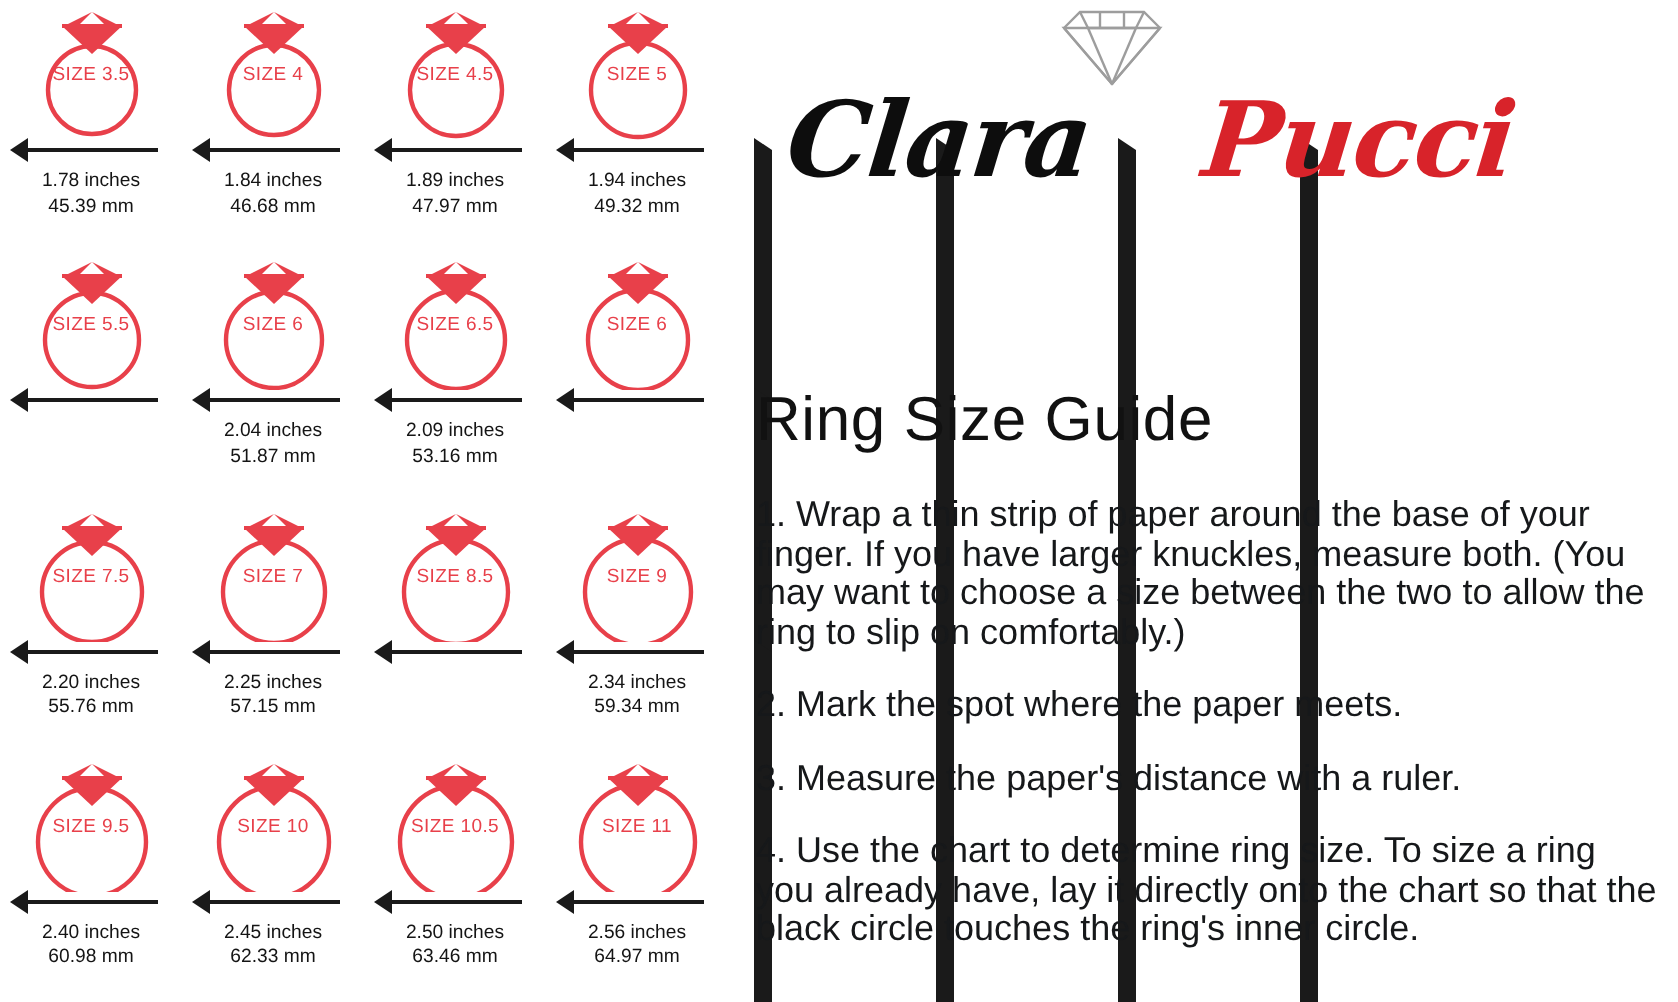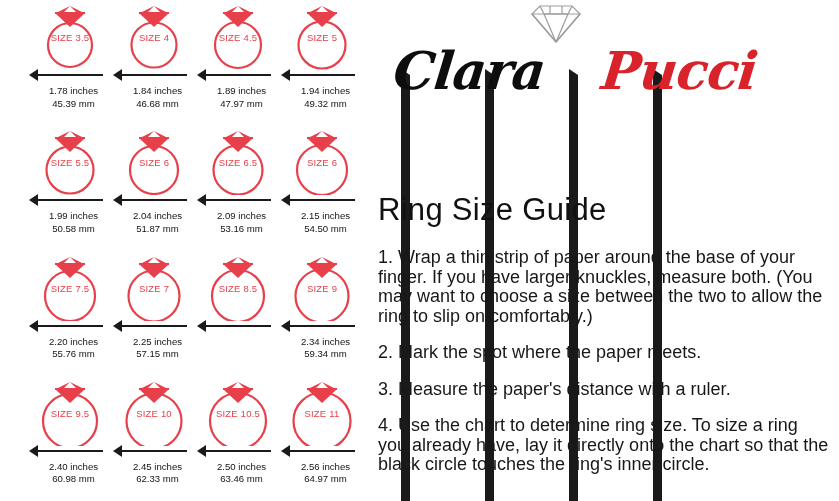--- a/index.html
+++ b/index.html
@@ -25,21 +25,20 @@
     position: absolute;
     left: 0;
     top: 0;
     width: 364px;
     height: 501px;
   }
   .chart-row {
     display: flex;
     height: 125.25px;
     width: 364px;
-    padding-left: 28px;
   }
   .cell {
     width: 91px;
     height: 125.25px;
     position: relative;
   }
 
   
   .ring {
     position: absolute;
@@ -299,24 +298,20 @@
               <rect x="24" y="10" width="30" height="2"></rect>
             </g>
           </svg>
           <div class="sizetext">SIZE 5.5</div>
         </div>
         <div class="arrow-wrap">
           <div class="arrow-head left"></div>
             <div class="arrow-line"></div>
             <div class="arrow-head right"></div>
         </div>
-        <div class="measures">
-          <div>1.99 inches</div>
-          <div>50.58 mm</div>
-        </div>
       </div>
       <div class="cell">
         <div class="ring">
           <svg width="78" height="68" viewBox="0 0 78 68">
             <g fill="none" stroke="#e8404a" stroke-width="2.2">
                 <circle cx="39" cy="43" r="24"></circle>
               </g>
             <g fill="#e8404a">
               <polygon points="39,4 25,11 32,11"></polygon>
               <polygon points="39,4 53,11 46,11"></polygon>
@@ -373,24 +368,20 @@
               <polygon points="24,11 54,11 39,25"></polygon>
               <rect x="24" y="10" width="30" height="2"></rect>
             </g>
           </svg>
           <div class="sizetext">SIZE 6</div>
         </div>
         <div class="arrow-wrap">
           <div class="arrow-head left"></div>
             <div class="arrow-line"></div>
             <div class="arrow-head right"></div>
-        </div>
-        <div class="measures">
-          <div>2.15 inches</div>
-          <div>54.50 mm</div>
         </div>
       </div>
     </div>
 
     <div class="chart-row">
       <div class="cell">
         <div class="ring">
           <svg width="78" height="68" viewBox="0 0 78 68">
             <g fill="none" stroke="#e8404a" stroke-width="2.2">
                 <circle cx="39" cy="43" r="25"></circle>

